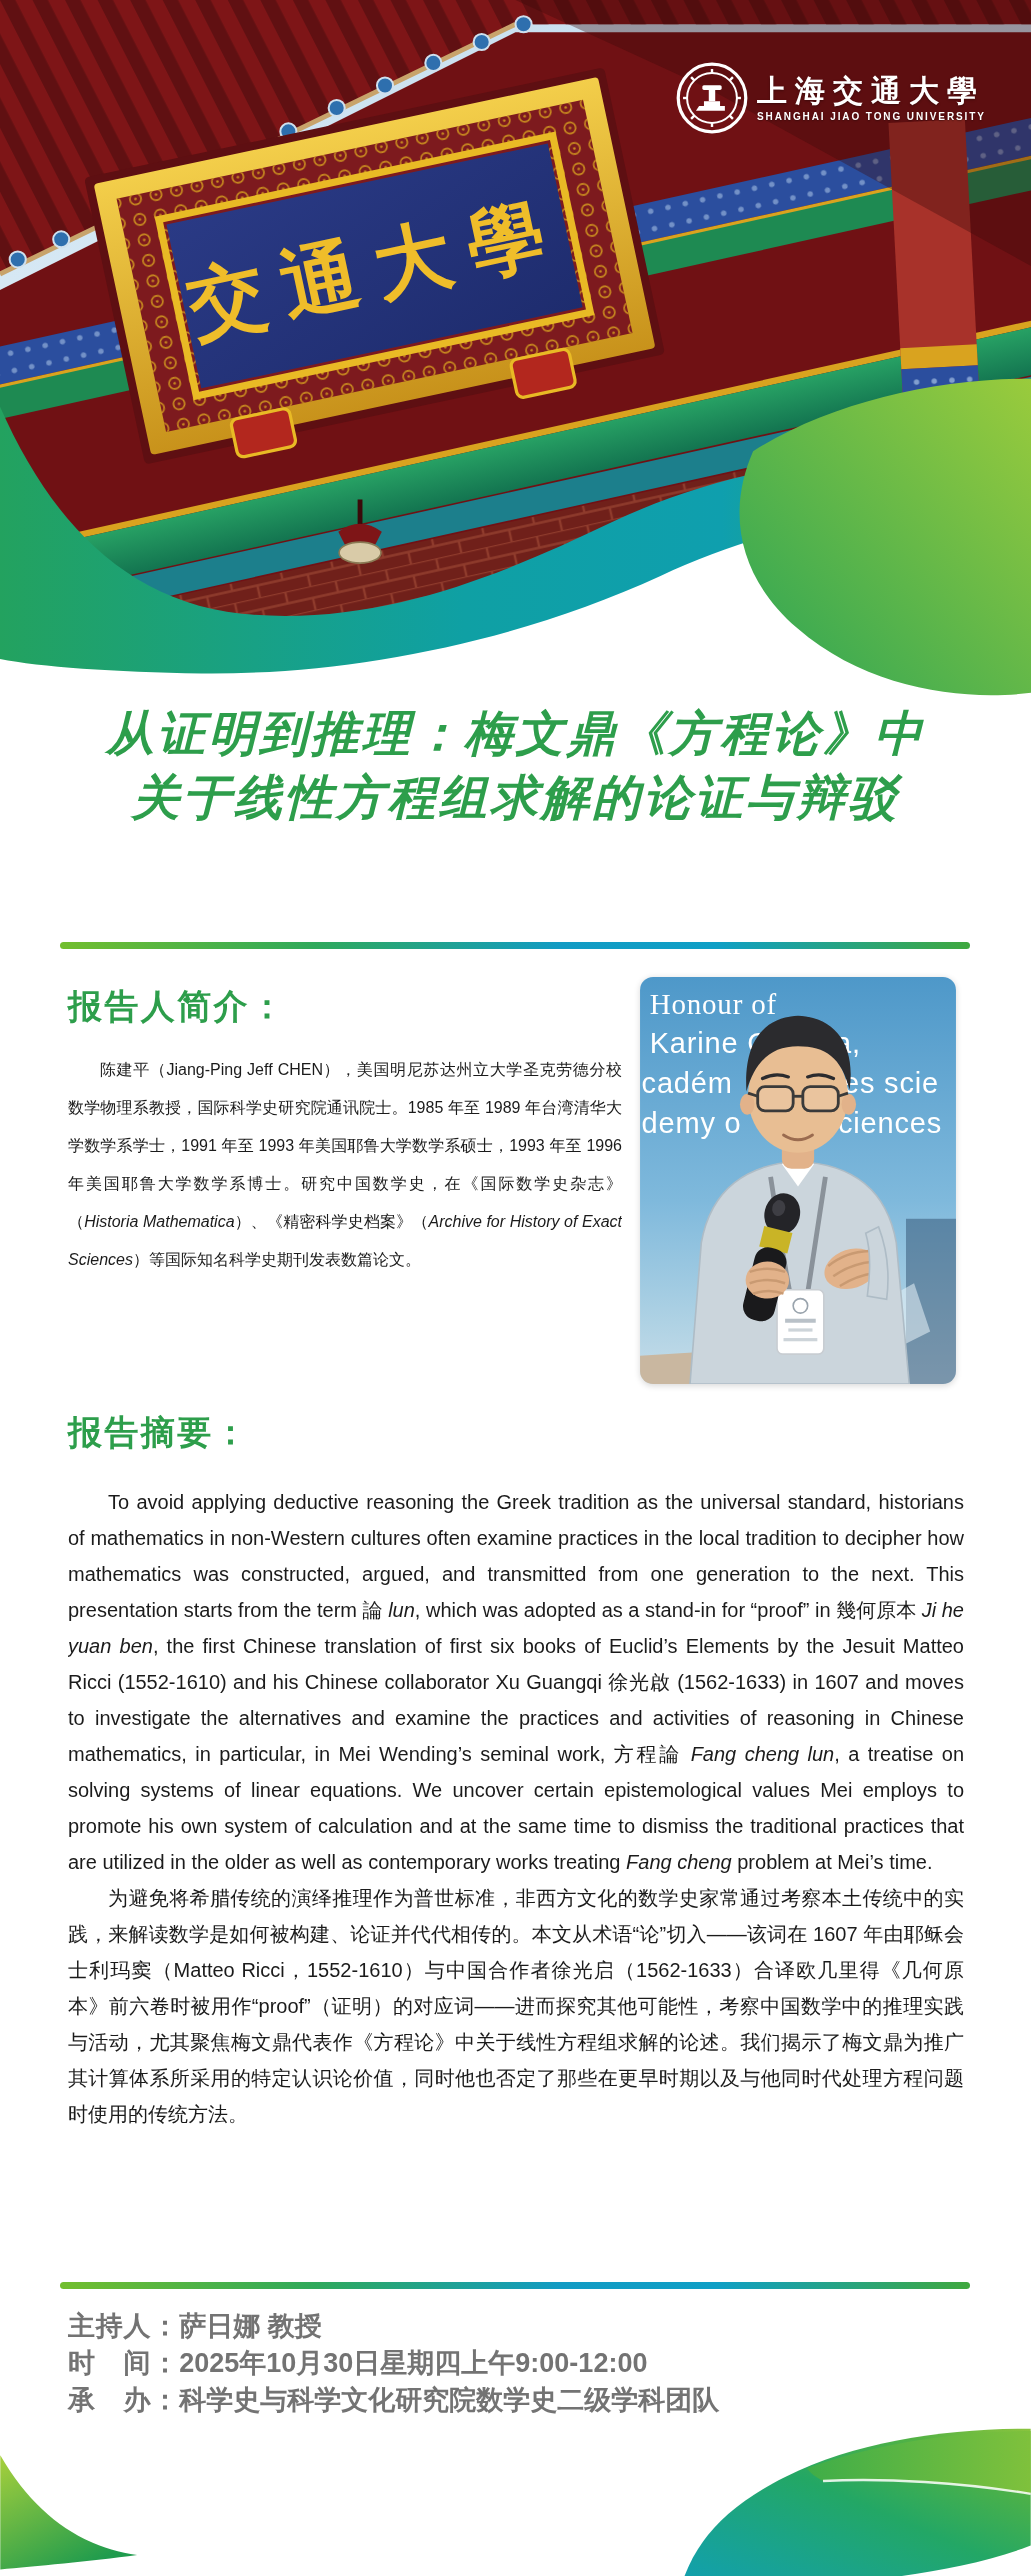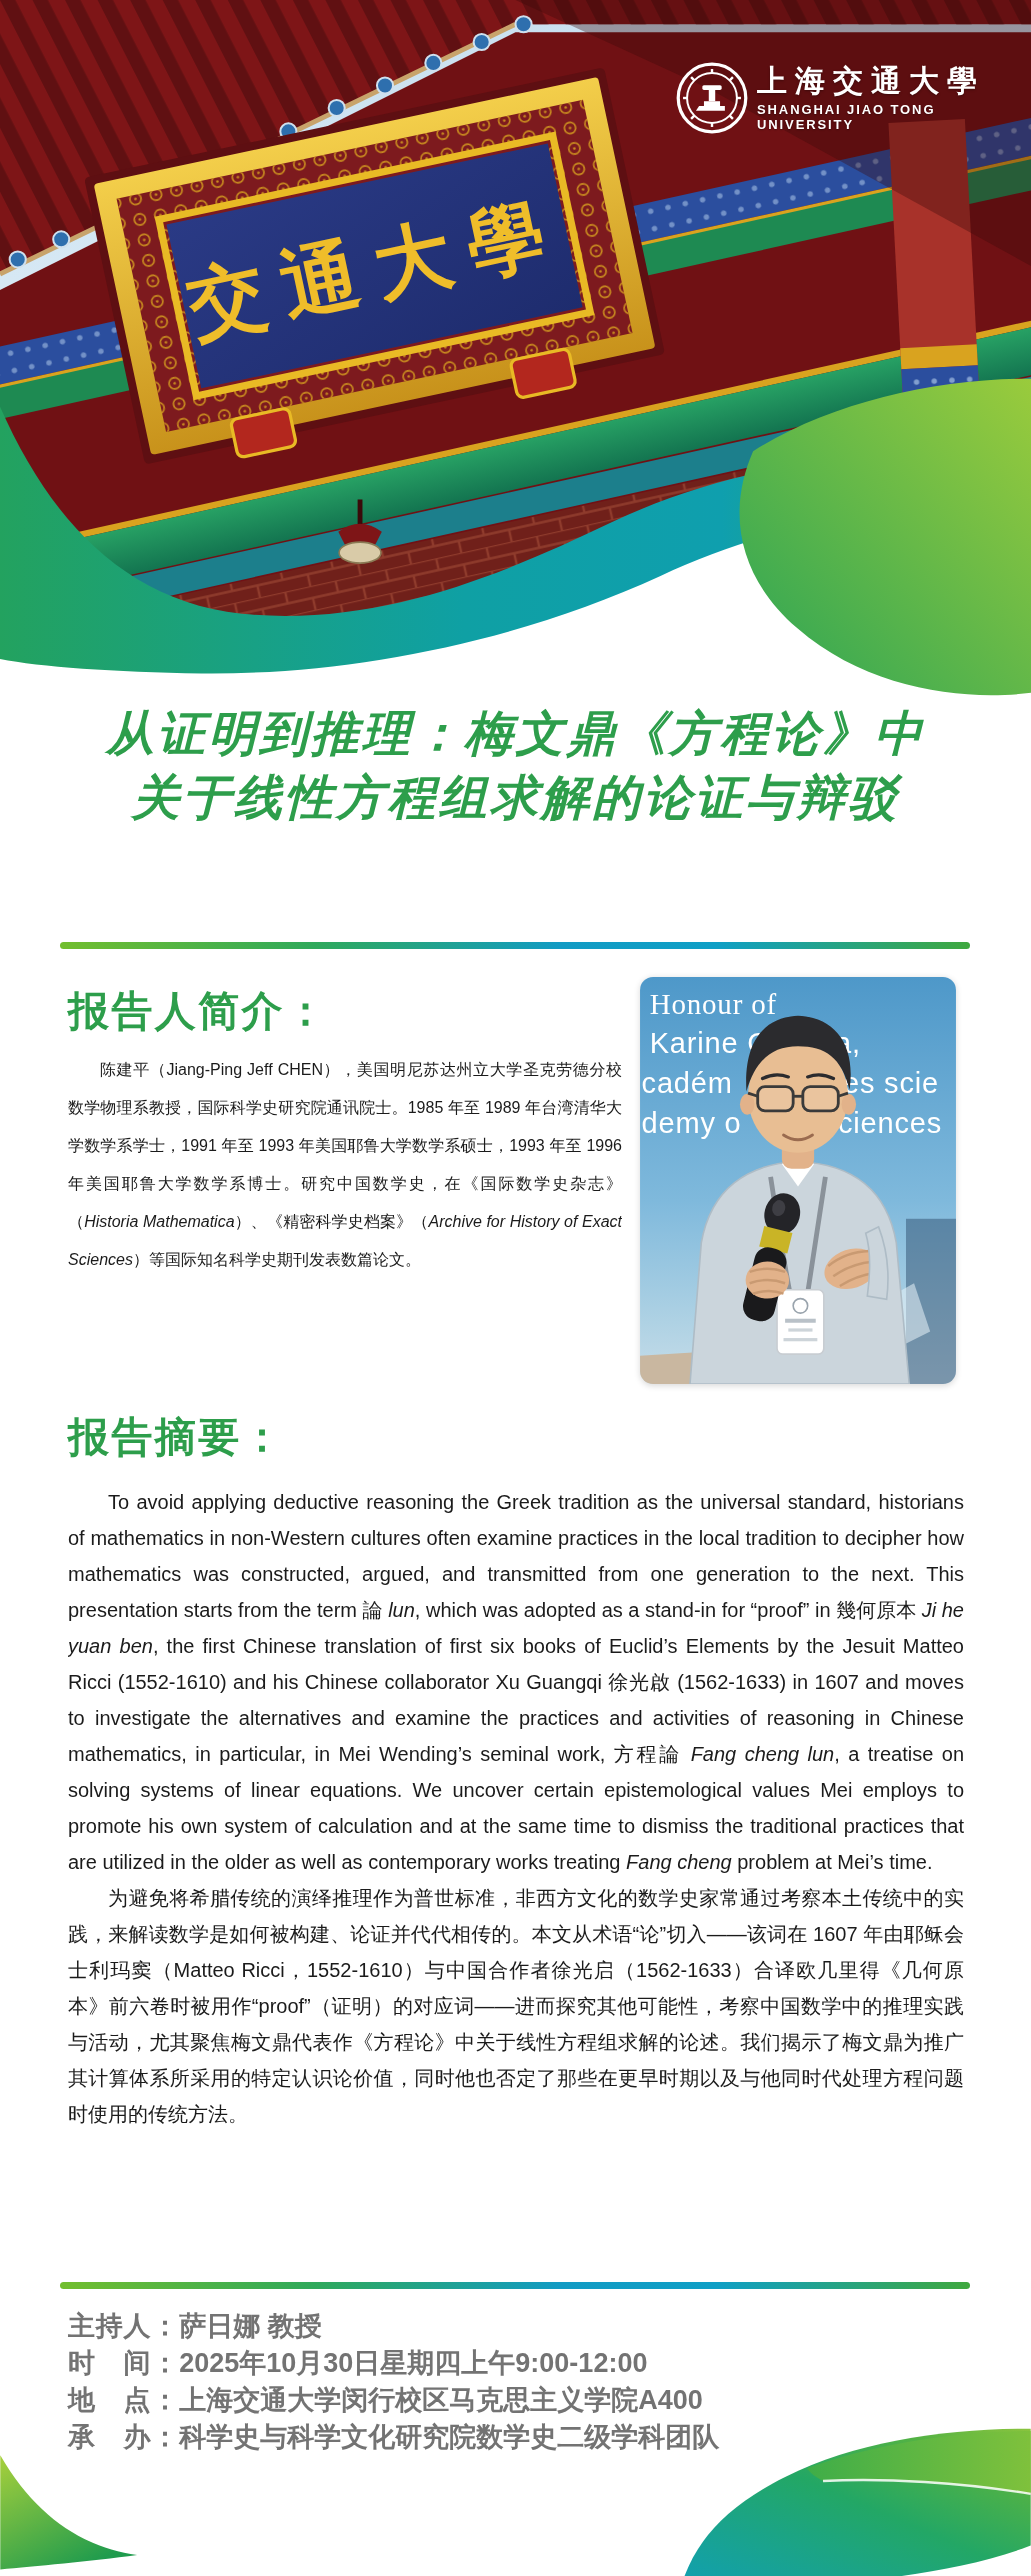--- a/index.html
+++ b/index.html
@@ -5,36 +5,36 @@
   html,body{margin:0;padding:0;background:#ffffff;}
   body{font-family:"Liberation Sans","DejaVu Sans",sans-serif;}
   #poster{position:relative;width:1031px;height:2576px;margin:0 auto;background:#ffffff;overflow:hidden;}
   #poster svg{display:block;}
 
   
   .hero{position:absolute;left:0;top:0;width:1031px;height:709px;}
   .logo{position:absolute;left:675px;top:61px;display:flex;align-items:center;gap:8px;z-index:5;}
   .logo-emblem{width:74px;height:74px;flex:0 0 auto;}
   .logo-cn{color:#ffffff;font-size:30px;font-weight:700;letter-spacing:8px;line-height:1.1;text-shadow:0 0.8px 2.4px rgba(0,0,0,.35);}
-  .logo-en{color:#ffffff;font-size:13px;font-weight:700;letter-spacing:1.9px;margin-top:4.8px;text-shadow:0 0.8px 1.6px rgba(0,0,0,.35);}
+  .logo-en{color:#ffffff;font-size:10px;font-weight:700;letter-spacing:1.9px;margin-top:4.8px;text-shadow:0 0.8px 1.6px rgba(0,0,0,.35);}
 
   
   .title-block{position:absolute;left:0;top:702px;width:1031px;text-align:center;color:#2D9E4B;
     font-weight:900;font-size:48px;line-height:64px;letter-spacing:3.2px;font-style:italic;}
   .subtitle-block{position:absolute;left:48px;top:846px;width:934px;text-align:center;color:#1d1d1d;
     font-size:19px;line-height:32px;font-weight:500;}
   .subtitle-block i{font-style:italic;}
 
   .divider{position:absolute;left:60px;width:910px;height:7.2px;border-radius:4px;
     background:linear-gradient(90deg,#72BE2E 0%,#2FA95B 28%,#129BC4 55%,#0F9FC6 72%,#3FA83E 100%);}
   .divider-1{top:942px;}
   .divider-2{top:2282px;}
 
   
-  .section-heading{position:absolute;left:68px;color:#2D9E4B;font-weight:900;font-size:41px;letter-spacing:2.4px;}
+  .section-heading{position:absolute;left:68px;color:#2D9E4B;font-weight:900;font-size:34px;letter-spacing:2.4px;}
   .heading-speaker{top:984px;}
   .heading-abstract{top:1410px;}
 
   .bio{position:absolute;left:68px;top:1051px;width:554px;height:364px;overflow:hidden;
     font-size:16px;line-height:38px;color:#1b1b1b;text-align:justify;text-indent:2em;}
   .bio i{font-style:italic;}
 
   .photo{position:absolute;left:640px;top:977px;width:316px;height:407px;border-radius:13px;overflow:hidden;
     box-shadow:0 1.6px 6.4px rgba(0,0,0,.15);}
   .photo .cap{position:absolute;color:#ffffff;font-size:29px;font-weight:500;letter-spacing:0.8px;z-index:1;white-space:nowrap;}
@@ -297,23 +297,20 @@
   <div class="divider divider-2"></div>
 
   <div class="footer">
     <div class="row">
       <span class="lbl">主持人：</span><span>萨日娜 教授</span>
     </div>
     <div class="row">
       <span class="lbl">时　间：</span><span>2025年10月30日星期四上午9:00-12:00</span>
     </div>
     <div class="row">
-      <span class="lbl">地　点：</span><span>上海交通大学闵行校区马克思主义学院A400</span>
-    </div>
-    <div class="row">
       <span class="lbl">承　办：</span><span>科学史与科学文化研究院数学史二级学科团队</span>
     </div>
   </div>
 
   <svg class="bottom-waves" width="1031" height="161" viewBox="0 0 1280 200">
     <defs>
       <linearGradient id="sailG" x1="0" y1="0" x2="0.6" y2="1">
         <stop offset="0" stop-color="#A8D03C"></stop>
           <stop offset="1" stop-color="#1F9B4D"></stop>
       </linearGradient>

